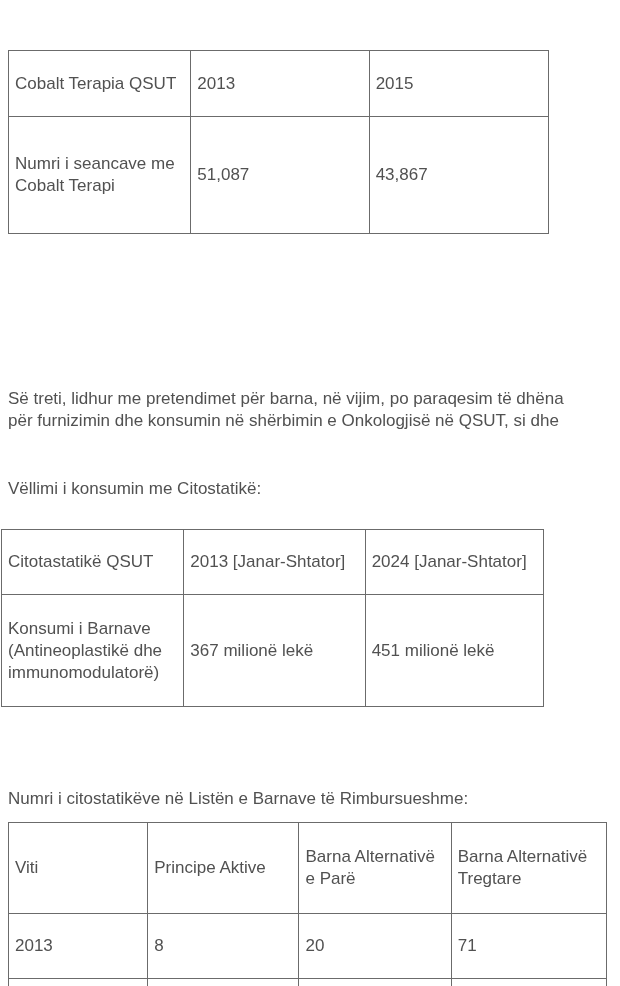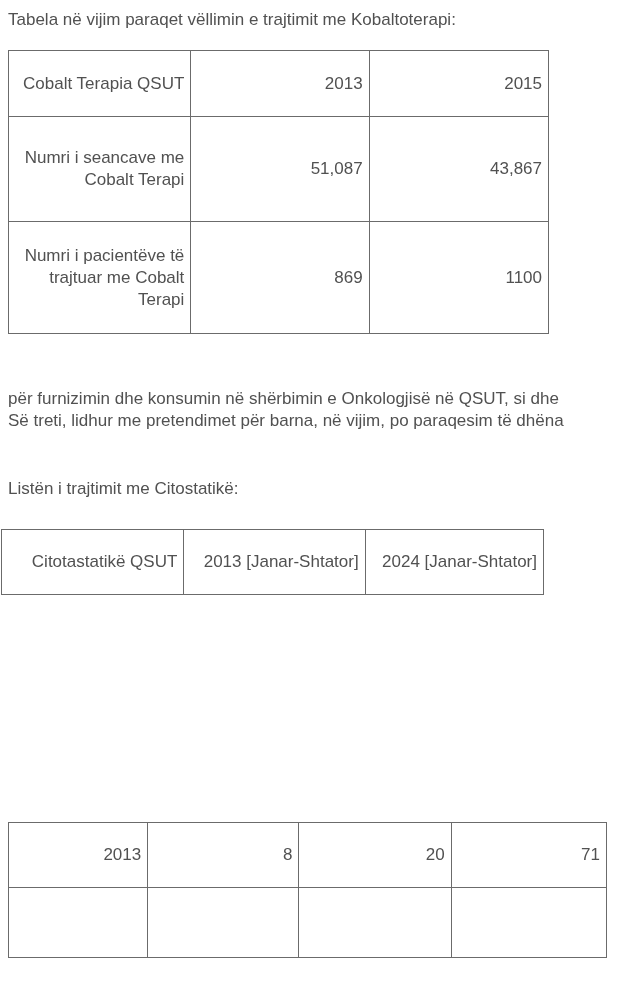--- a/index.html
+++ b/index.html
@@ -29,90 +29,96 @@
   table.doc {
     position: absolute;
     border-collapse: collapse;
     table-layout: fixed;
     font-size: 17px;
     color: #515151;
     background: #ffffff;
   }
   table.doc td {
     border: 1px solid #6b6b6b;
-    text-align: right;
+    text-align: left;
     vertical-align: middle;
     line-height: 22px;
     padding: 2px 6px;
     overflow: hidden;
   }
 </style>
 </head>
 <body>
 
 <div class="page">
 
-  <div class="line" style="top:9px">Tabela në vijim paraqet vëllimin e trajtimit me Kobaltoterapi:</div>
 
   <table class="doc" style="left:8px; top:50px; width:541px">
     <colgroup>
       <col style="width:182px">
         <col style="width:178px">
         <col style="width:179px">
     </colgroup>
     <tbody>
       <tr style="height:66px">
         <td>Cobalt Terapia QSUT</td>
         <td>2013</td>
         <td>2015</td>
       </tr>
-      <tr style="height:105px">
+      <tr style="height:117px">
         <td>Numri i seancave me Cobalt Terapi</td>
         <td>51,087</td>
         <td>43,867</td>
-      </tr>
-      <tr style="height:112px">
-        <td>Numri i pacientëve të trajtuar me Cobalt Terapi</td>
-        <td>869</td>
-        <td>1100</td>
       </tr>
     </tbody>
   </table>
 
   <div class="para" style="top:388px">
+    <div>Së treti, lidhur me pretendimet për barna, në vijim, po paraqesim të dhëna</div>
     <div>për furnizimin dhe konsumin në shërbimin e Onkologjisë në QSUT, si dhe</div>
-    <div>Së treti, lidhur me pretendimet për barna, në vijim, po paraqesim të dhëna</div>
   </div>
 
-  <div class="line" style="top:478px">Listën i trajtimit me Citostatikë:</div>
+  <div class="line" style="top:478px">Vëllimi i konsumin me Citostatikë:</div>
 
   <table class="doc" style="left:1px; top:529px; width:543px">
     <colgroup>
       <col style="width:182px">
         <col style="width:181px">
         <col style="width:178px">
     </colgroup>
     <tbody>
       <tr style="height:65px">
         <td>Citotastatikë QSUT</td>
         <td>2013 [Janar-Shtator]</td>
         <td>2024 [Janar-Shtator]</td>
       </tr>
+      <tr style="height:112px">
+        <td>Konsumi i Barnave (Antineoplastikë dhe immunomodulatorë)</td>
+        <td>367 milionë lekë</td>
+        <td>451 milionë lekë</td>
+      </tr>
     </tbody>
   </table>
 
+  <div class="line" style="top:788px">Numri i citostatikëve në Listën e Barnave të Rimbursueshme:</div>
 
   <table class="doc" style="left:8px; top:822px; width:599px">
     <colgroup>
       <col style="width:139px">
         <col style="width:151px">
         <col style="width:152px">
         <col style="width:155px">
     </colgroup>
     <tbody>
+      <tr style="height:91px">
+        <td>Viti</td>
+        <td>Principe Aktive</td>
+        <td>Barna Alternativë e Parë</td>
+        <td>Barna Alternativë Tregtare</td>
+      </tr>
       <tr style="height:65px">
         <td>2013</td>
         <td>8</td>
         <td>20</td>
         <td>71</td>
       </tr>
       <tr style="height:70px">
         <td></td>
         <td></td>
         <td></td>

